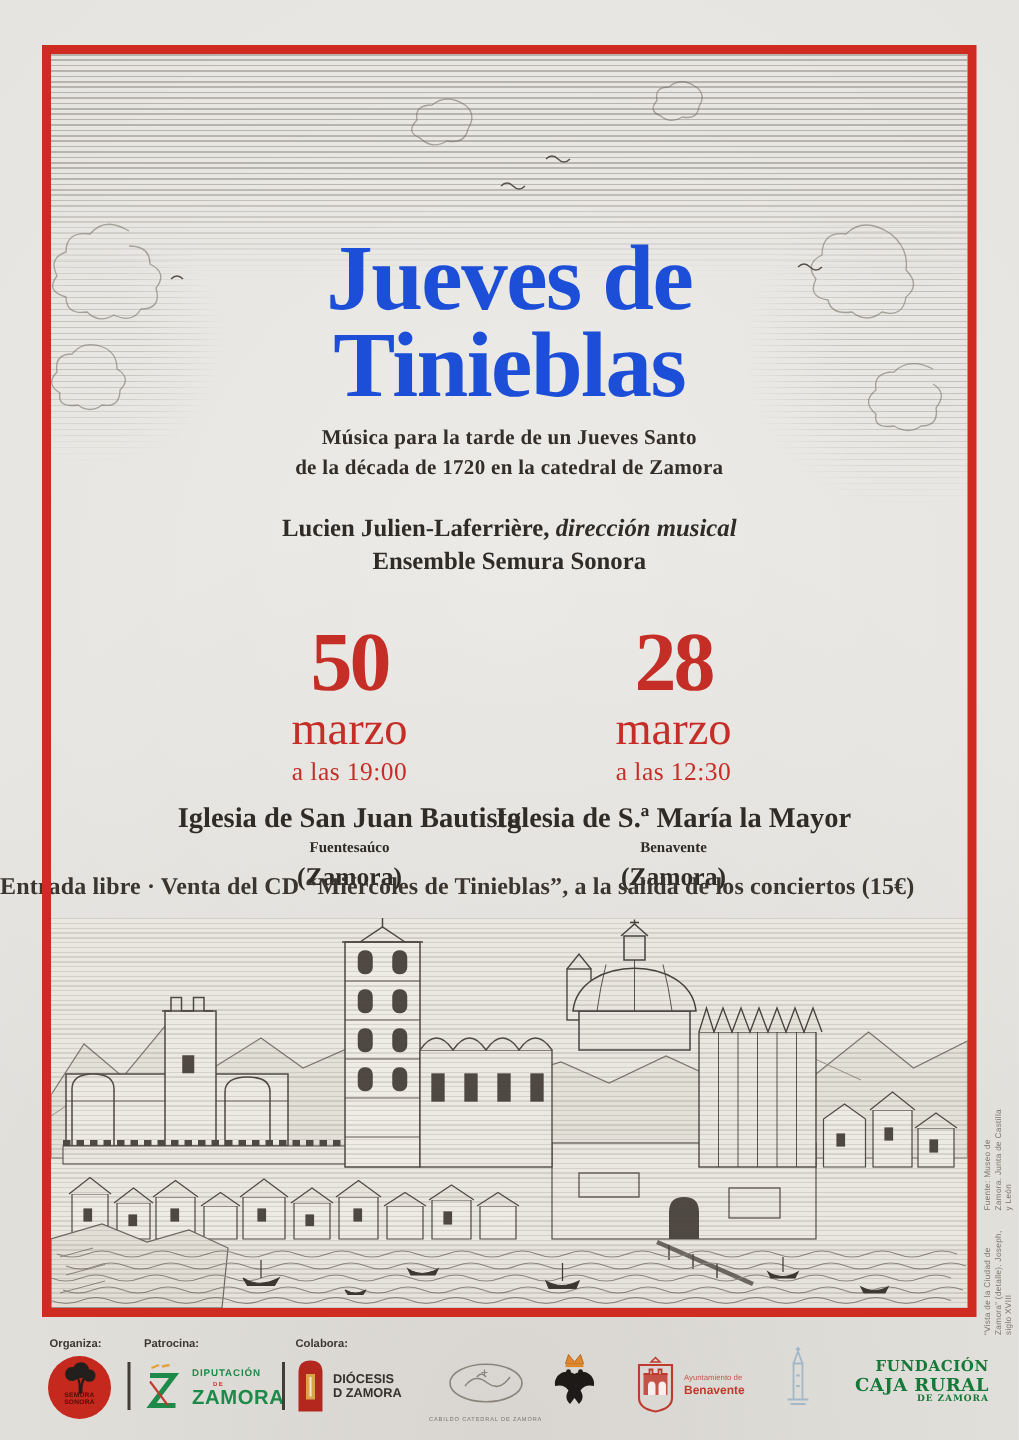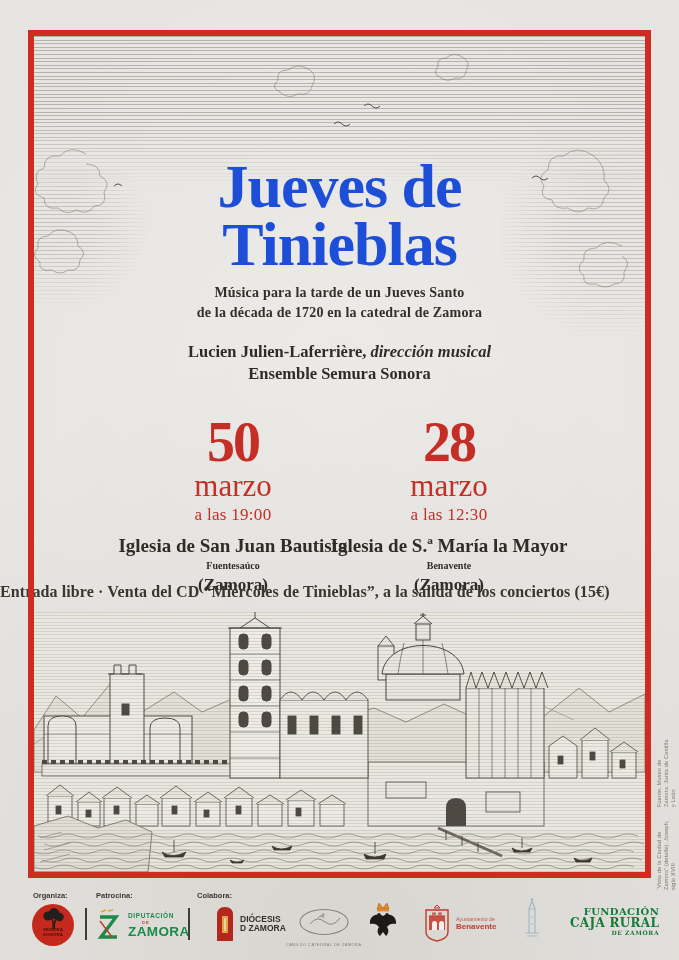--- a/index.html
+++ b/index.html
@@ -88,21 +88,21 @@
   .semura{
     position:absolute;left:32px;top:904px;width:42px;height:42px;border-radius:50%;
     background:#c5281c;z-index:4;display:flex;flex-direction:column;align-items:center;justify-content:flex-start;
   }
   .semura .txt{font-family:"Liberation Sans",sans-serif;font-size:4.4px;font-weight:700;color:#4d0e08;line-height:4.8px;text-align:center;margin-top:-2px;letter-spacing:.2px;}
   .diputacion{position:absolute;left:96px;top:908px;z-index:4;display:flex;align-items:center;gap:8px;}
   .diputacion .txt{font-family:"Liberation Sans",sans-serif;color:#1d8a4a;text-align:left;}
   .diputacion .l1{font-size:6.5px;font-weight:700;letter-spacing:.6px;}
   .diputacion .l2{font-size:4px;font-weight:700;color:#c0392b;letter-spacing:1px;margin:1px 0 1px 14px;}
   .diputacion .l3{font-size:13.5px;font-weight:700;letter-spacing:.4px;line-height:12px;}
-  .diocesis{position:absolute;left:216px;top:906px;z-index:4;display:flex;align-items:center;gap:6px;}
+  .diocesis{position:absolute;left:198px;top:906px;z-index:4;display:flex;align-items:center;gap:6px;}
   .diocesis .txt{font-family:"Liberation Sans",sans-serif;font-size:8.5px;font-weight:700;color:#35302b;line-height:9.5px;}
   .cabildo{position:absolute;left:286px;top:908px;z-index:4;text-align:center;}
   .cabildo .cap{font-family:"Liberation Sans",sans-serif;font-size:3.8px;color:#7d786f;letter-spacing:.55px;margin-top:1px;}
   .eagle{position:absolute;left:367px;top:900px;z-index:4;}
   .benavente{position:absolute;left:423px;top:904px;z-index:4;display:flex;align-items:center;gap:5px;}
   .benavente .txt{font-family:"Liberation Sans",sans-serif;line-height:8px;}
   .benavente .l1{font-size:5.2px;color:#c2584c;}
   .benavente .l2{font-size:8px;font-weight:700;color:#bf3b2d;}
   .tower{position:absolute;left:518px;top:897px;z-index:4;}
   .caja{position:absolute;left:570px;top:906px;z-index:4;font-family:"DejaVu Serif",serif;color:#157a38;text-align:right;}

